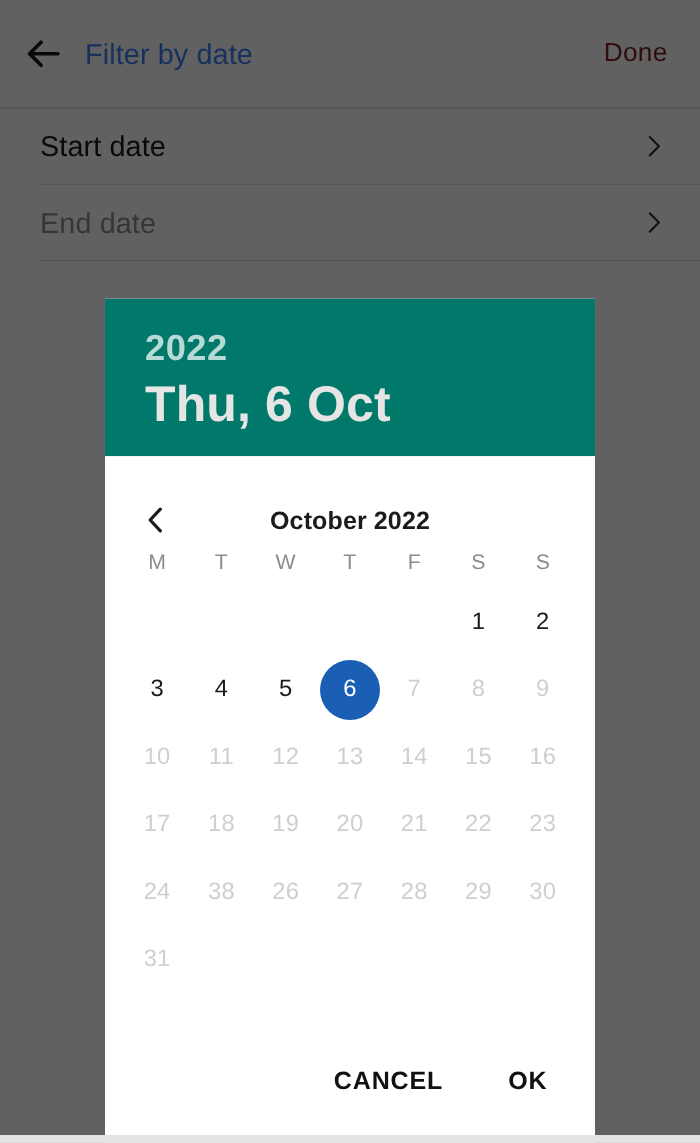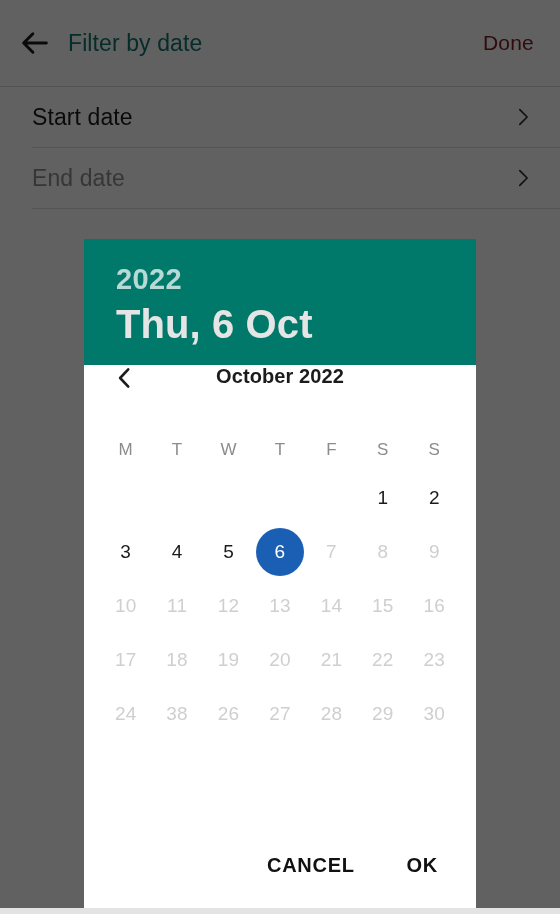--- a/index.html
+++ b/index.html
@@ -45,21 +45,21 @@
   }
   .back-arrow {
     width: 34px;
     height: 34px;
     flex: 0 0 auto;
     display: block;
   }
   .appbar-title {
     margin-left: 16px;
     font-size: 23px;
-    color: #0f766e;
+    color: #3b82f6;
     letter-spacing: 0.1px;
     white-space: nowrap;
   }
   .appbar-spacer { flex: 1 1 auto; }
   .appbar-action {
     font-size: 21px;
     color: #7f1d1d;
     white-space: nowrap;
     letter-spacing: 0.2px;
   }
@@ -153,21 +153,21 @@
 
   .dlg-body {
     flex: 1 1 auto;
     position: relative;
     background: #ffffff;
   }
 
   .month-nav {
     height: 64px;
     display: flex;
-    align-items: flex-start;
+    align-items: flex-end;
     box-sizing: border-box;
     padding: 0 24px;
     position: relative;
   }
   .month-prev {
     width: 26px;
     height: 26px;
     display: block;
     margin-left: 4px;
   }
@@ -447,20 +447,23 @@
           <span class="day">
               <span class="day-inner disabled">29</span>
             </span>
           <span class="day">
               <span class="day-inner disabled">30</span>
             </span>
         </div>
 
         <div class="cal-row cal-week">
           <span class="day">
+              <span class="day-inner disabled">31</span>
+            </span>
+          <span class="day">
               <span class="day-inner blank"></span>
             </span>
           <span class="day">
               <span class="day-inner blank"></span>
             </span>
           <span class="day">
               <span class="day-inner blank"></span>
             </span>
           <span class="day">
               <span class="day-inner blank"></span>

